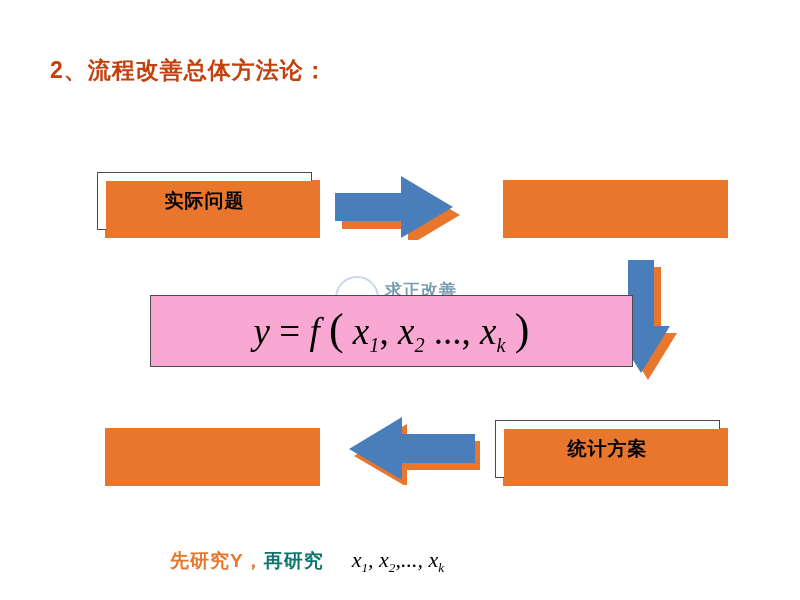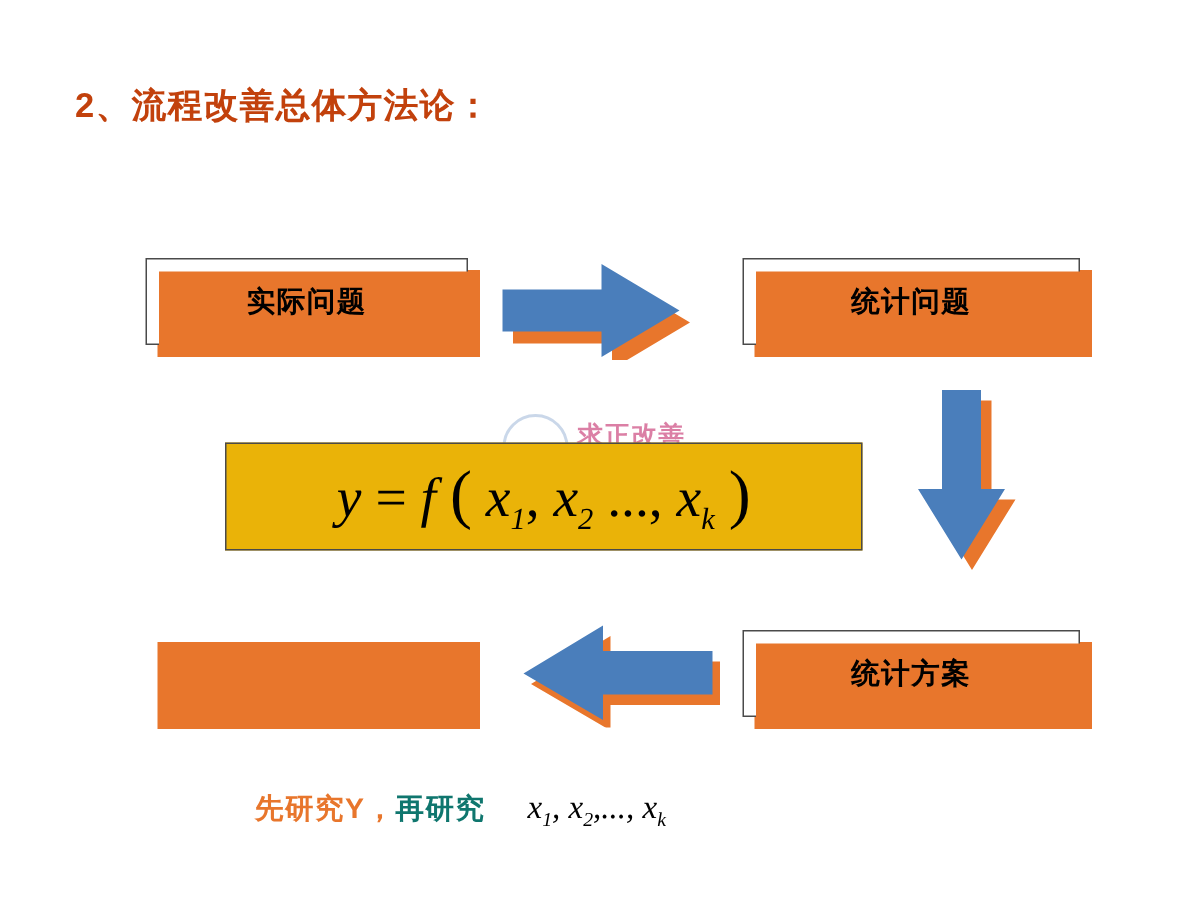--- a/index.html
+++ b/index.html
@@ -57,24 +57,24 @@
     position: absolute;
     background: #E8762C;
     z-index: 0;
   }
 
   
   .formula-box {
     position: absolute;
     left: 150px;
     top: 295px;
-    width: 425px;
+    width: 483px;
     height: 72px;
     box-sizing: border-box;
-    background: #eab308;
+    background: #f9a8d4;
     border: 1px solid #4a4a4a;
     display: flex;
     align-items: center;
     justify-content: center;
     z-index: 2;
   }
   .formula {
     font-family: "Liberation Serif", serif;
     font-style: italic;
     font-size: 37px;
@@ -124,21 +124,21 @@
     border-left: 2px solid #9fb8d8;
     border-radius: 0 0 0 10px;
   }
   .wm-text {
     margin-left: 6px;
     line-height: 1.05;
   }
   .wm-main {
     font-size: 17px;
     font-weight: bold;
-    color: #be185d;
+    color: #0c4a6e;
     letter-spacing: 1px;
   }
   .wm-pinyin {
     font-size: 8px;
     color: #9fb8d8;
     letter-spacing: 0.5px;
   }
   .wm-sub {
     font-size: 5.5px;
     color: #d98f3a;
@@ -146,21 +146,21 @@
   }
 
   
   .arrow {
     position: absolute;
     z-index: 1;
   }
   .footer {
     position: absolute;
     left: 170px;
-    top: 525px;
+    top: 547px;
     display: flex;
     align-items: baseline;
     white-space: nowrap;
   }
   .footer .hl {
     font-size: 19px;
     font-weight: bold;
     color: #E8762C;
     letter-spacing: 1px;
   }
@@ -187,23 +187,20 @@
 <div id="slide">
 
   <div class="title">2、流程改善总体方法论：</div>
 
   <div class="shadow" style="left:105px; top:180px; width:215px; height:58px;"></div>
   <div class="box" style="left:97px; top:172px; width:215px; height:58px; z-index:2;">
     <span>实际问题</span>
   </div>
 
   <div class="shadow" style="left:503px; top:180px; width:225px; height:58px;"></div>
-  <div class="box" style="left:495px; top:172px; width:225px; height:58px; z-index:2;">
-    <span>统计问题</span>
-  </div>
 
   <div class="arrow" style="left:330px; top:175px; width:145px; height:65px;">
     <svg width="145" height="65" viewBox="0 0 145 65">
       <polygon points="12,26 78,26 78,9 130,40 78,71 78,54 12,54" fill="#E8762C"></polygon>
       <polygon points="5,18 71,18 71,1 123,32 71,63 71,46 5,46" fill="#4A7EBB"></polygon>
     </svg>
   </div>
 
   <div class="arrow" style="left:605px; top:255px; width:75px; height:135px;">
     <svg width="75" height="135" viewBox="0 0 75 135">

